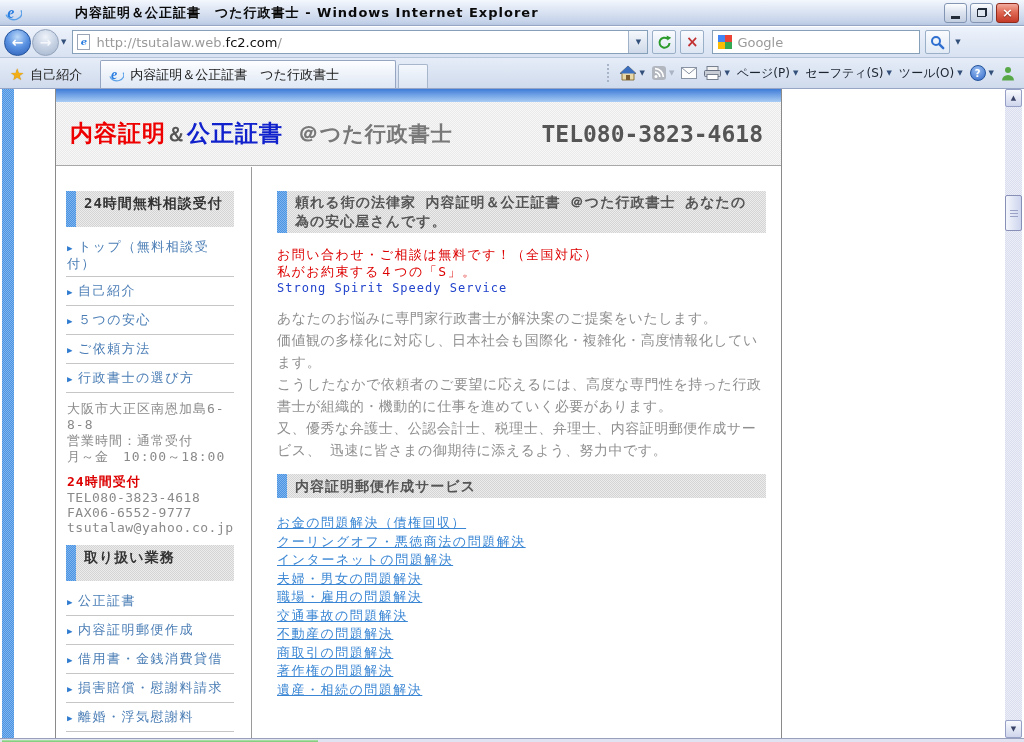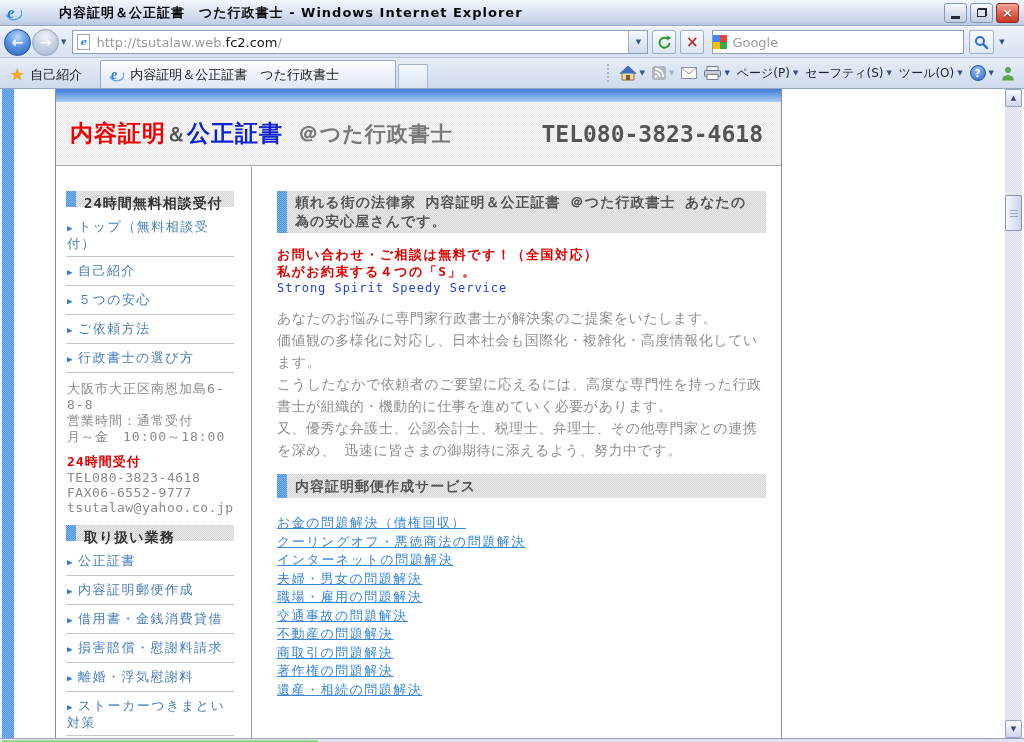--- a/index.html
+++ b/index.html
@@ -12,21 +12,21 @@
       linear-gradient(45deg, var(--c) 25%, transparent 25%, transparent 75%, var(--c) 75%);
     background-size:2px 2px; background-position:0 0,1px 1px; }
   .chk-light { --c:rgba(0,0,0,.05); background-color:#f7f7f7; }
   .chk-mid   { --c:rgba(0,0,0,.10); background-color:#ececec; }
   .chk-blue  { --c:rgba(255,255,255,.30); background-color:#4a94e4; }
 
   
   .titlebar { position:absolute; top:0; left:0; width:1024px; height:26px;
     background:linear-gradient(#f3f7fd,#dbe4f3 45%,#c3d1e8 90%,#b7c7e0);
     border-bottom:1px solid #96a6c4; display:flex; align-items:center; padding:0 5px; }
-  .titlebar .title-text { font-weight:bold; font-size:13px; color:#0a0a0a; margin-left:1px; letter-spacing:1px;
+  .titlebar .title-text { font-weight:bold; font-size:13px; color:#0a0a0a; margin-left:17px; letter-spacing:1px;
     white-space:nowrap; overflow:hidden;padding-left:36px; }
   .win-buttons { margin-left:auto; display:flex; gap:3px; }
   .win-btn { width:23px; height:20px; border:1px solid #8295b3; border-radius:3px;
     background:linear-gradient(#fcfdfe,#dde4f0 45%,#c2cee0); display:flex; align-items:center; justify-content:center; }
   .win-btn.close { background:linear-gradient(#f2aa9e,#e06a55 45%,#c43a28); border-color:#8f2b1c; }
   .glyph-min { width:9px; height:3px; background:#222b3a; margin-top:9px; }
   .glyph-restore { position:relative; width:10px; height:9px; }
   .glyph-restore::before { content:""; position:absolute; right:0; top:0; width:7px; height:6px; border:1px solid #222b3a; background:#eef2f8; }
   .glyph-restore::after  { content:""; position:absolute; left:0; bottom:0; width:7px; height:6px; border:1px solid #222b3a; background:#dfe6f0; }
   .glyph-close { color:#fff; font-weight:bold; font-size:13px; line-height:1; text-shadow:0 1px 1px #7d2416; }
@@ -48,22 +48,22 @@
     font:italic bold 10px "DejaVu Serif", serif; color:#2a7de0; text-align:center; line-height:14px; }
   .url { margin-left:6px; font-size:13px; white-space:nowrap; }
   .url .u-gray { color:#9a9a9a; }
   .url .u-dark { color:#111; }
   .addr-drop { margin-left:auto; width:19px; height:22px; border-left:1px solid #9fb2c8;
     background:linear-gradient(#f5f8fc,#cfd9e9); display:flex; align-items:center; justify-content:center;
     font-size:7px; color:#33507a; }
   .nav-btn { width:24px; height:24px; margin-left:4px; border:1px solid #9ab0c8; border-radius:2px;
     background:linear-gradient(#f9fbfe,#dde6f3); display:flex; align-items:center; justify-content:center; }
   .stop-x { color:#c23232; font-weight:bold; font-size:15px; line-height:1; }
-  .search-box { margin-left:8px; width:252px; height:24px; background:#fff; border:1px solid #86a0ba;
-    display:flex; align-items:center; gap:5px; }
+  .search-box { margin-left:8px; width:208px; height:24px; background:#fff; border:1px solid #86a0ba;
+    display:flex; align-items:center; gap:5px; padding-left:5px; }
   .search-placeholder { color:#9a9a9a; font-size:13px; }
   .search-btn { width:25px; height:24px; margin-left:5px; border:1px solid #9ab0c8; border-radius:2px;
     background:linear-gradient(#f9fbfe,#e2eaf5); display:flex; align-items:center; justify-content:center; }
   .search-drop { width:15px; height:24px; display:flex; align-items:center; justify-content:center;
     font-size:7px; color:#33507a; }
 
   
   .tabsbar { position:absolute; top:58px; left:0; width:1024px; height:31px;
     background:linear-gradient(#e6edf8,#cfdaec); border-bottom:1px solid #96a6c4;
     display:flex; align-items:flex-end; }
@@ -98,40 +98,40 @@
   .t-amp  { color:#555; font-size:20px; }
   .t-blue { color:#1122cc; }
   .t-gray { color:#787878; font-size:21px; }
   .site-tel { margin-left:auto; font-size:23px; font-weight:bold; color:#555; letter-spacing:0; }
 
   .divider { position:absolute; left:195px; top:78px; bottom:0; width:1px; background:#9a9a9a; }
   .columns { display:flex; padding-top:25px; font-family:"DejaVu Sans Mono","DejaVu Sans",monospace; }
 
   
   .sidebar { width:168px; margin-left:10px; }
-  .side-head { display:flex; height:16px; }
+  .side-head { display:flex; height:36px; }
   .side-head .hbar { width:10px; }
   .side-head .htxt { flex:1; font-size:14px; font-weight:bold; color:#333; line-height:24px;
     padding-left:8px; letter-spacing:1px; white-space:nowrap; }
   .side-menu { list-style:none; margin-top:6px; }
   .side-menu li { border-bottom:1px solid #c6c6c6; padding:6px 0 5px 1px; font-size:13px;
     letter-spacing:1.5px; color:#4a7db5; cursor:pointer; line-height:15px; }
   .side-menu .arr { color:#2f7bd0; font-size:9px; margin-right:4px; }
   .contact { margin:8px 0 0 1px; font-size:13px; line-height:16px; color:#8a8a8a; letter-spacing:1px; }
   .contact .c-red { color:#dd0000; font-weight:bold; margin-top:9px; }
   .contact .c-tel { line-height:15px; letter-spacing:0.5px; }
   .side-head.second { margin-top:10px; }
 
   
   .main { margin-left:43px; width:489px; }
   .main-head { display:flex; margin-bottom:13px; }
   .main-head .hbar { width:10px; }
   .main-head .htxt { flex:1; font-size:14px; font-weight:bold; color:#555; line-height:19px;
     padding:2px 12px 2px 8px; letter-spacing:1px; }
-  .notice { color:#dd0000; font-size:13px; letter-spacing:1.5px; line-height:17px;font-weight:bold; }
+  .notice { color:#dd0000; font-size:13px; letter-spacing:1.5px; line-height:17px; }
   .slogan { color:#2244cc; font-size:12px; letter-spacing:1px; line-height:17px; margin-bottom:10px; }
   .paragraphs p { font-size:14px; color:#8f8f8f; letter-spacing:0.5px; line-height:22px; }
   .service-head { margin-top:13px; margin-bottom:16px; }
   .service-head .htxt { line-height:24px; padding:0 0 0 8px; }
   .links a { display:block; color:#3a86d4; font-size:13px; letter-spacing:1.5px; line-height:18.5px;
     text-decoration:underline; cursor:pointer; }
 
   
   .scrollbar { position:absolute; right:2px; top:0; width:17px; height:649px; --c:rgba(90,100,160,.12);
     background-color:#eceef8; }
@@ -350,21 +350,21 @@
           <span class="htxt chk chk-mid">頼れる街の法律家 内容証明＆公正証書 ＠つた行政書士 あなたの為の安心屋さんです。</span>
         </div>
         <div class="notice">お問い合わせ・ご相談は無料です！（全国対応）</div>
         <div class="notice">私がお約束する４つの「S」。</div>
         <div class="slogan">Strong Spirit Speedy Service</div>
 
         <div class="paragraphs">
           <p>あなたのお悩みに専門家行政書士が解決案のご提案をいたします。</p>
           <p>価値観の多様化に対応し、日本社会も国際化・複雑化・高度情報化しています。</p>
           <p>こうしたなかで依頼者のご要望に応えるには、高度な専門性を持った行政書士が組織的・機動的に仕事を進めていく必要があります。</p>
-          <p>又、優秀な弁護士、公認会計士、税理士、弁理士、その他専門家との連携を深め、 迅速に皆さまの御期待に添えるよう、努力中です。</p>
+          <p>又、優秀な弁護士、公認会計士、税理士、弁理士、内容証明郵便作成サービス、 迅速に皆さまの御期待に添えるよう、努力中です。</p>
         </div>
 
         <div class="main-head service-head">
           <span class="hbar chk chk-blue"></span>
           <span class="htxt chk chk-mid">内容証明郵便作成サービス</span>
         </div>
 
         <div class="links">
           <a>お金の問題解決（債権回収）</a>
           <a>クーリングオフ・悪徳商法の問題解決</a>

